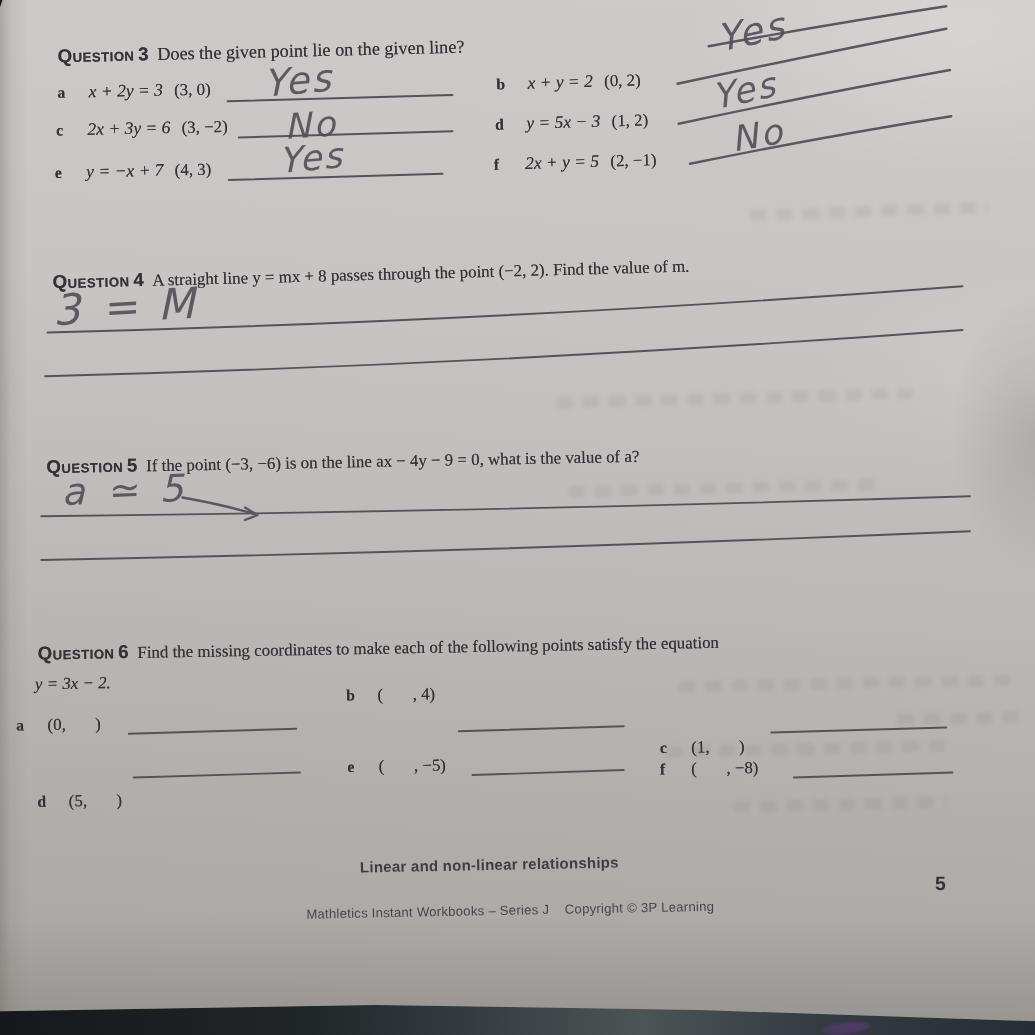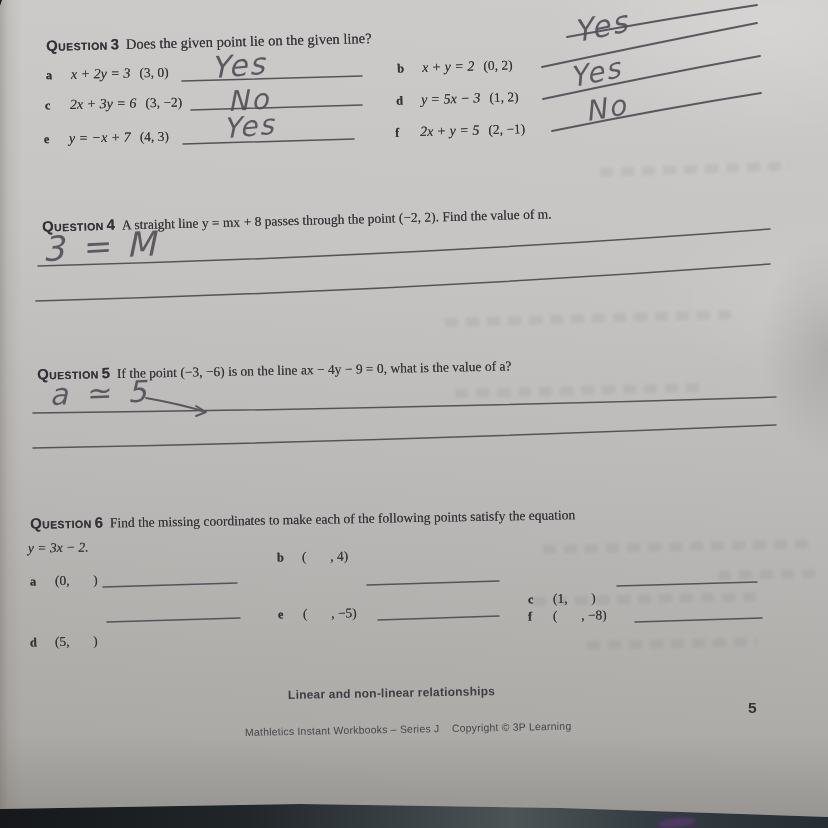--- a/index.html
+++ b/index.html
@@ -86,21 +86,21 @@
       <span class="qword">Question</span><span class="qnum">5</span><span class="qprompt">If the point (−3, −6) is on the line ax − 4y − 9 = 0, what is the value of a?</span>
     </div>
 
     <div class="row ink" style="left:30px;top:510px;transform:rotate(-1deg);">
       <span class="qword">Question</span><span class="qnum">6</span><span class="qprompt">Find the missing coordinates to make each of the following points satisfy the equation</span>
     </div>
     <div class="row ink" style="left:28px;top:538px;transform:rotate(-1deg);">
       <span class="eqline">y = 3x − 2.</span>
     </div>
 
-    <div class="row ink" style="left:30px;top:571px;transform:rotate(-0.8deg);">
+    <div class="row ink" style="left:13px;top:571px;transform:rotate(-0.8deg);">
       <span class="itemlabel">a</span><span class="q6pt">(0,       )</span>
     </div>
     <div class="row ink" style="left:277px;top:547px;transform:rotate(-0.8deg);">
       <span class="itemlabel">b</span><span class="q6pt">(       , 4)</span>
     </div>
     <div class="row ink" style="left:528px;top:589px;transform:rotate(-0.8deg);">
       <span class="itemlabel">c</span><span class="q6pt">(1,       )</span>
     </div>
     <div class="row ink" style="left:30px;top:632px;transform:rotate(-0.8deg);">
       <span class="itemlabel">d</span><span class="q6pt">(5,       )</span>

